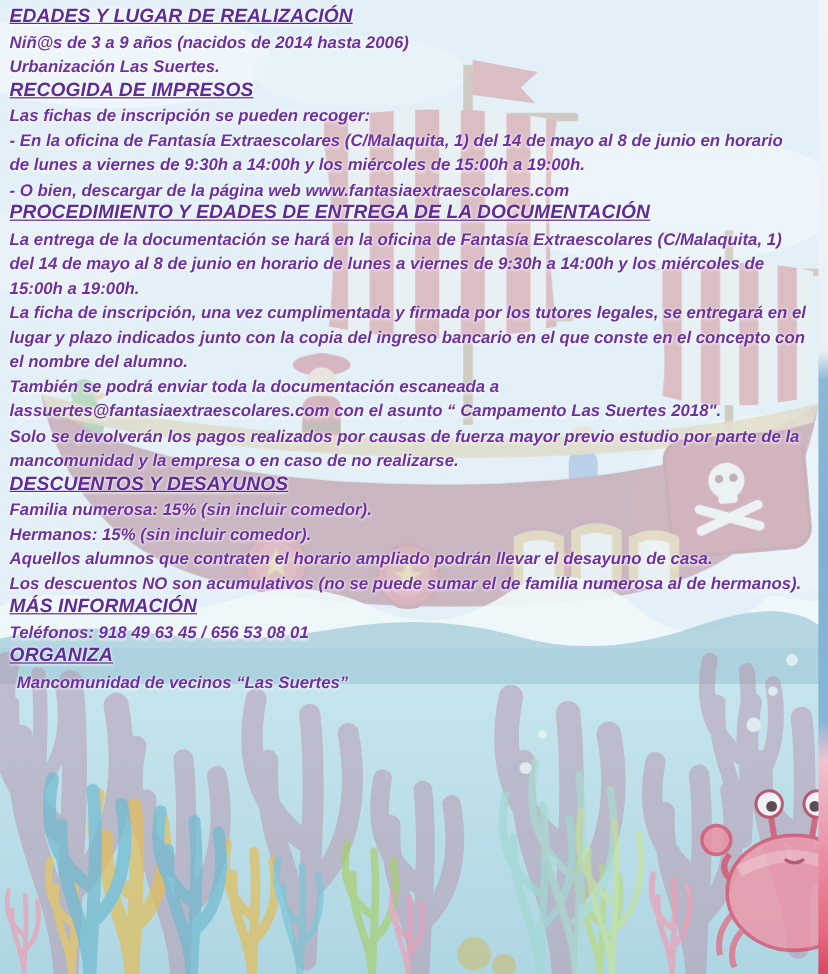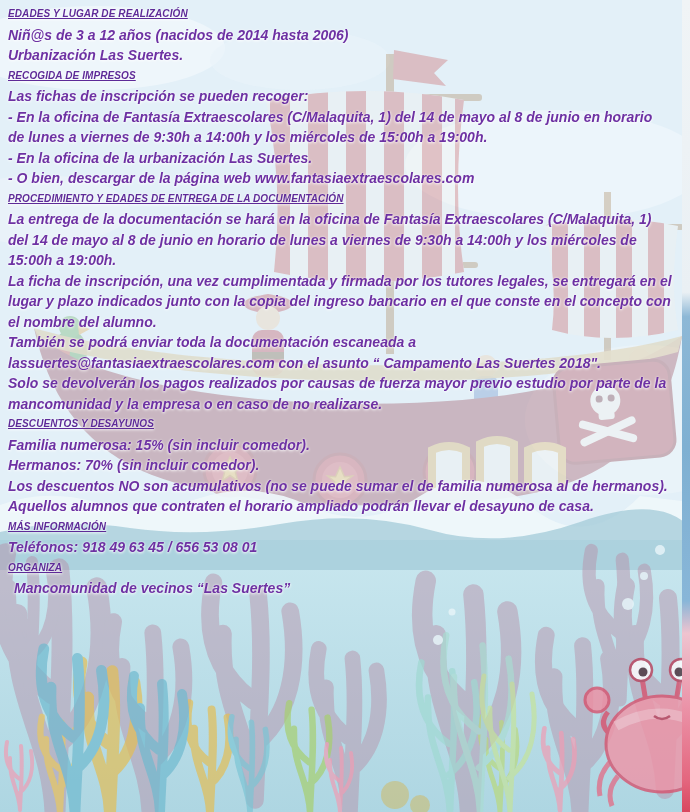--- a/index.html
+++ b/index.html
@@ -17,21 +17,21 @@
   .content{
     position:absolute;left:0;top:0;right:0;bottom:0;z-index:2;
     padding:4px 18px 0 8px;
     color:#6d31a3;font-weight:bold;font-style:italic;
     font-size:14px;line-height:20.5px;
     text-shadow:0 1px 3px rgba(255,255,255,.9),0 0 2px rgba(255,255,255,.75);
   }
   .content section{}
   .content section:first-child{margin-top:0;}
   h2{
-    margin:0;font-size:10px;line-height:20.5px;color:#5e2b98;
+    margin:0;font-size:16px;line-height:20.5px;color:#5e2b98;
     font-weight:bold;font-style:italic;text-decoration:underline;
     letter-spacing:.1px;
   }
   p{margin:0;}
   .indent{padding-left:6px;}
 </style>
 </head>
 <body>
 
 <div class="page">
@@ -207,49 +207,48 @@
       <path d="M654,716 Q662,722 670,716" stroke="#b8405a" stroke-width="2.5" fill="none"></path>
     </g>
   </svg>
 
   <div class="edge"></div>
 
   <div class="content">
 
     <section>
       <h2>EDADES Y LUGAR DE REALIZACIÓN</h2>
-      <p>Niñ@s de 3 a 12 años (nacidos de 2014 hasta 2006)</p>
+      <p>Niñ@s de 3 a 9 años (nacidos de 2014 hasta 2006)</p>
       <p>Urbanización Las Suertes.</p>
     </section>
 
     <section>
       <h2>RECOGIDA DE IMPRESOS</h2>
       <p>Las fichas de inscripción se pueden recoger:</p>
       <p>- En la oficina de Fantasía Extraescolares (C/Malaquita, 1) del 14 de mayo al 8 de junio en horario de lunes a viernes de 9:30h a 14:00h y los miércoles de 15:00h a 19:00h.</p>
-      <p>- En la oficina de la urbanización Las Suertes.</p>
       <p>- O bien, descargar de la página web www.fantasiaextraescolares.com</p>
     </section>
 
     <section>
       <h2>PROCEDIMIENTO Y EDADES DE ENTREGA DE LA DOCUMENTACIÓN</h2>
       <p>La entrega de la documentación se hará en la oficina de Fantasía Extraescolares (C/Malaquita, 1) del 14 de mayo al 8 de junio en horario de lunes a viernes de 9:30h a 14:00h y los miércoles de 15:00h a 19:00h.</p>
       <p>La ficha de inscripción, una vez cumplimentada y firmada por los tutores legales, se entregará en el lugar y plazo indicados junto con la copia del ingreso bancario en el que conste en el concepto con el nombre del alumno.</p>
       <p>También se podrá enviar toda la documentación escaneada a lassuertes@fantasiaextraescolares.com con el asunto “ Campamento Las Suertes 2018".</p>
     </section>
 
     <section>
       <p>Solo se devolverán los pagos realizados por causas de fuerza mayor previo estudio por parte de la mancomunidad y la empresa o en caso de no realizarse.</p>
     </section>
 
     <section>
       <h2>DESCUENTOS Y DESAYUNOS</h2>
       <p>Familia numerosa: 15% (sin incluir comedor).</p>
-      <p>Hermanos: 70% (sin incluir comedor).</p>
+      <p>Hermanos: 15% (sin incluir comedor).</p>
+      <p>Aquellos alumnos que contraten el horario ampliado podrán llevar el desayuno de casa.</p>
       <p>Los descuentos NO son acumulativos (no se puede sumar el de familia numerosa al de hermanos).</p>
-      <p>Aquellos alumnos que contraten el horario ampliado podrán llevar el desayuno de casa.</p>
     </section>
 
     <section>
       <h2>MÁS INFORMACIÓN</h2>
       <p>Teléfonos: 918 49 63 45 / 656 53 08 01</p>
     </section>
 
     <section>
       <h2>ORGANIZA</h2>
       <p class="indent">Mancomunidad de vecinos “Las Suertes”</p>

